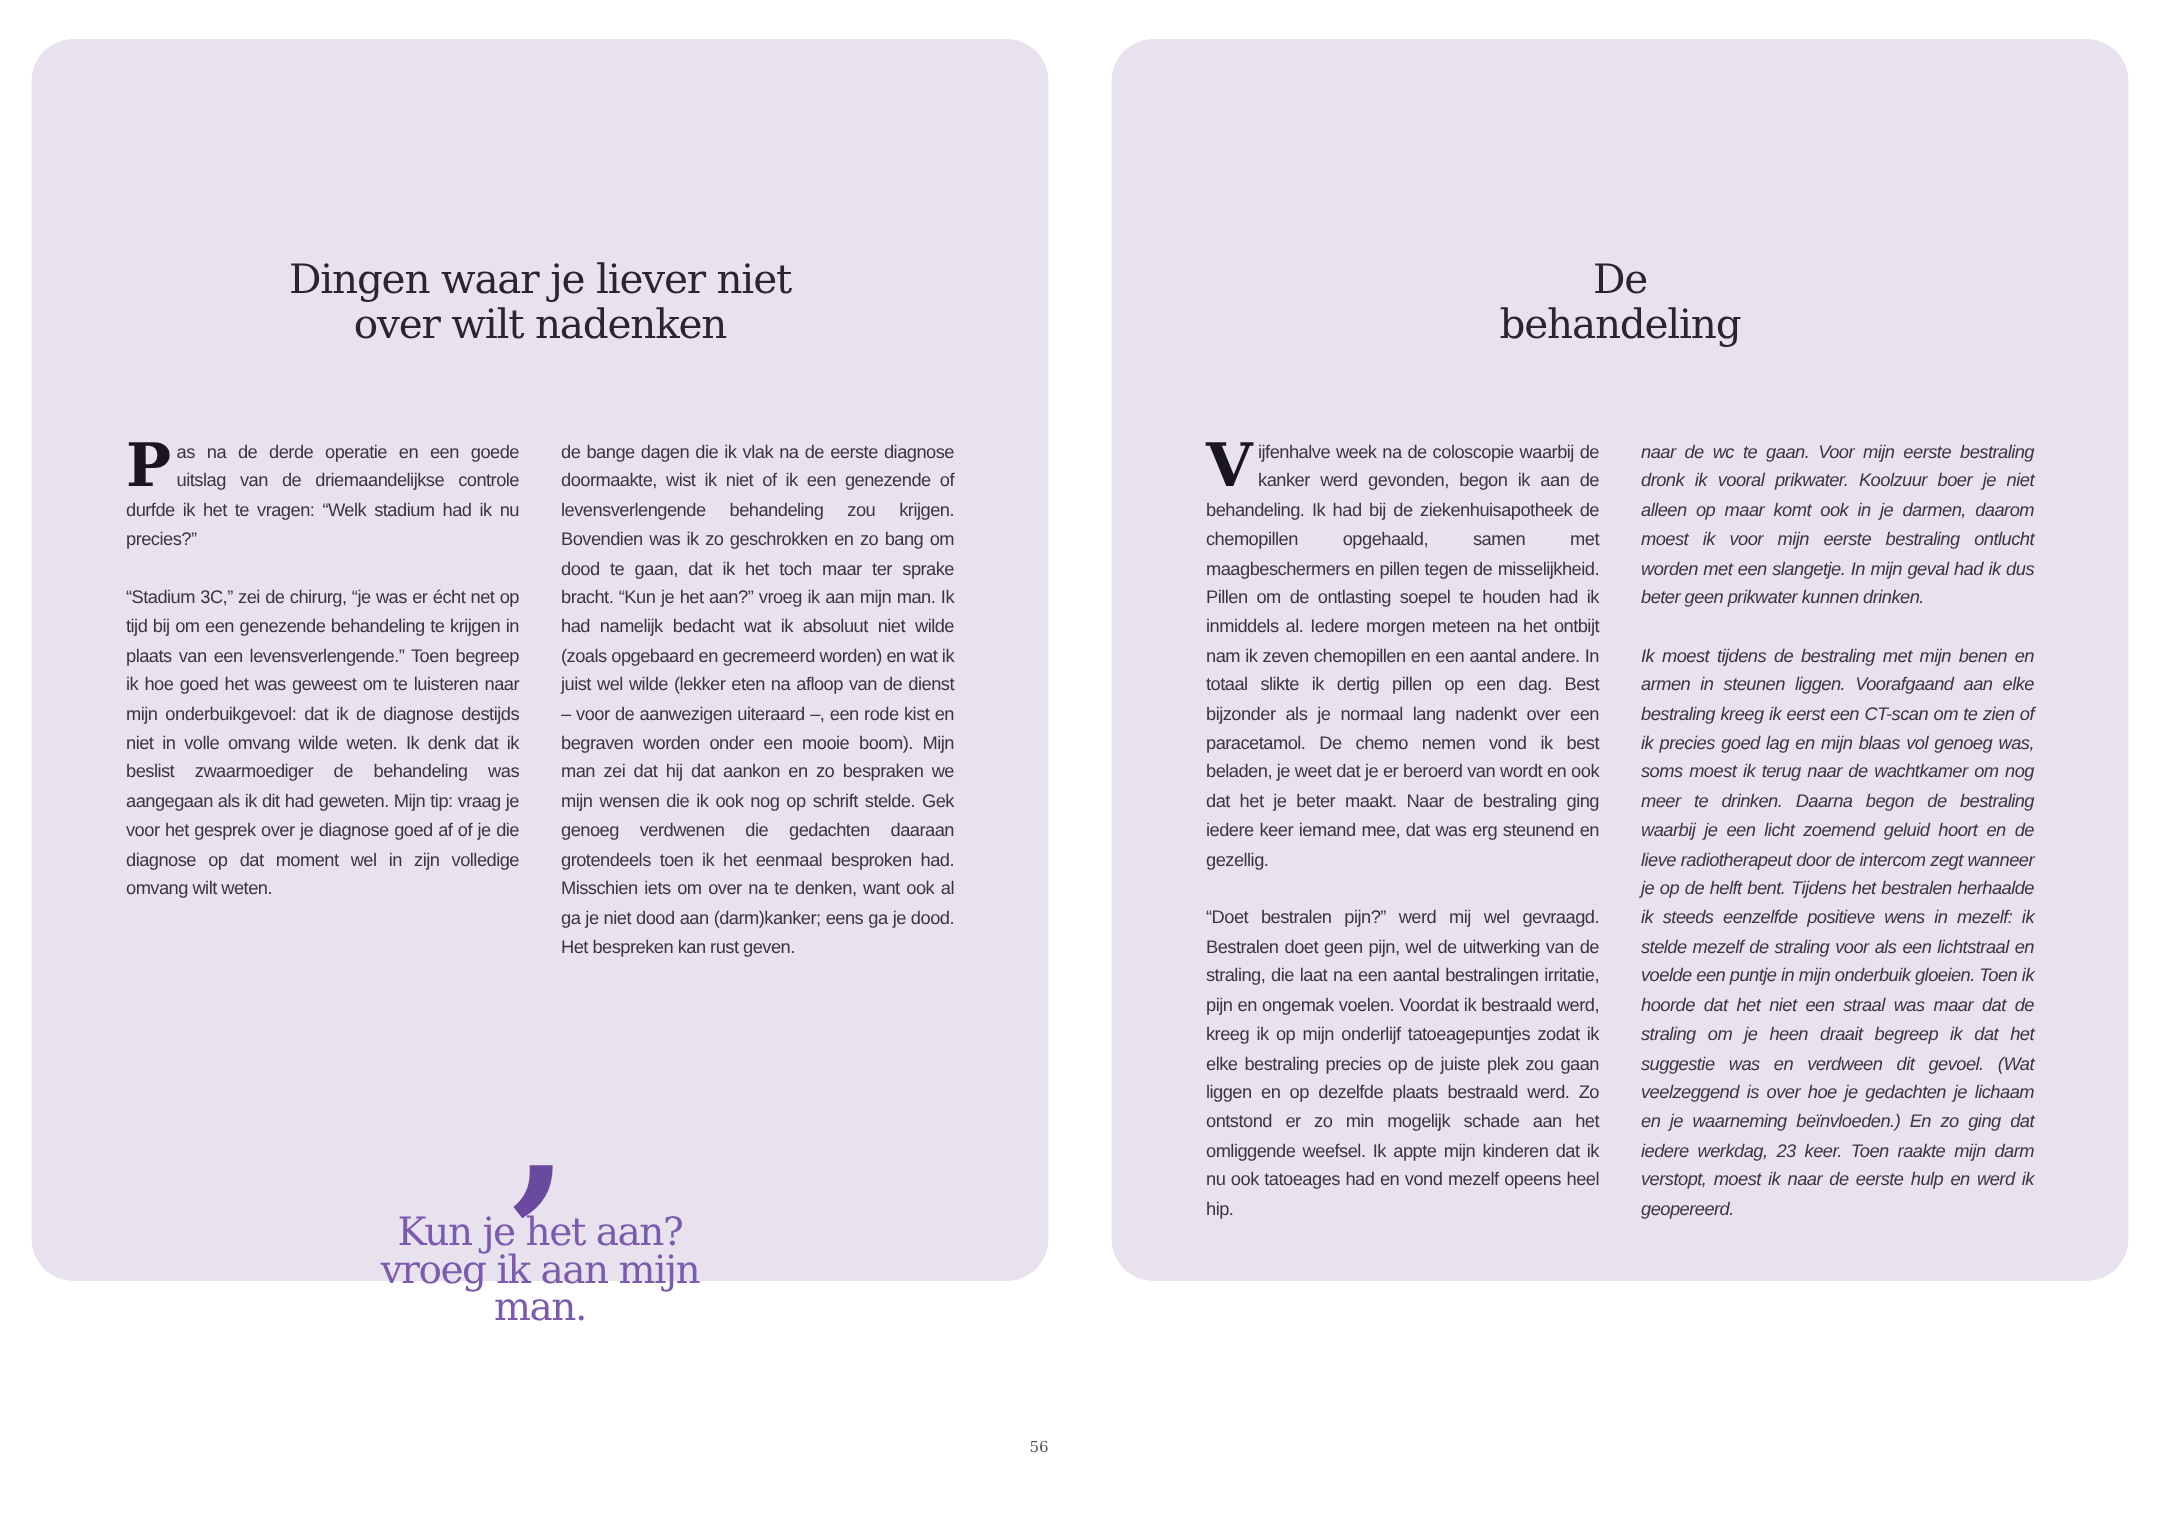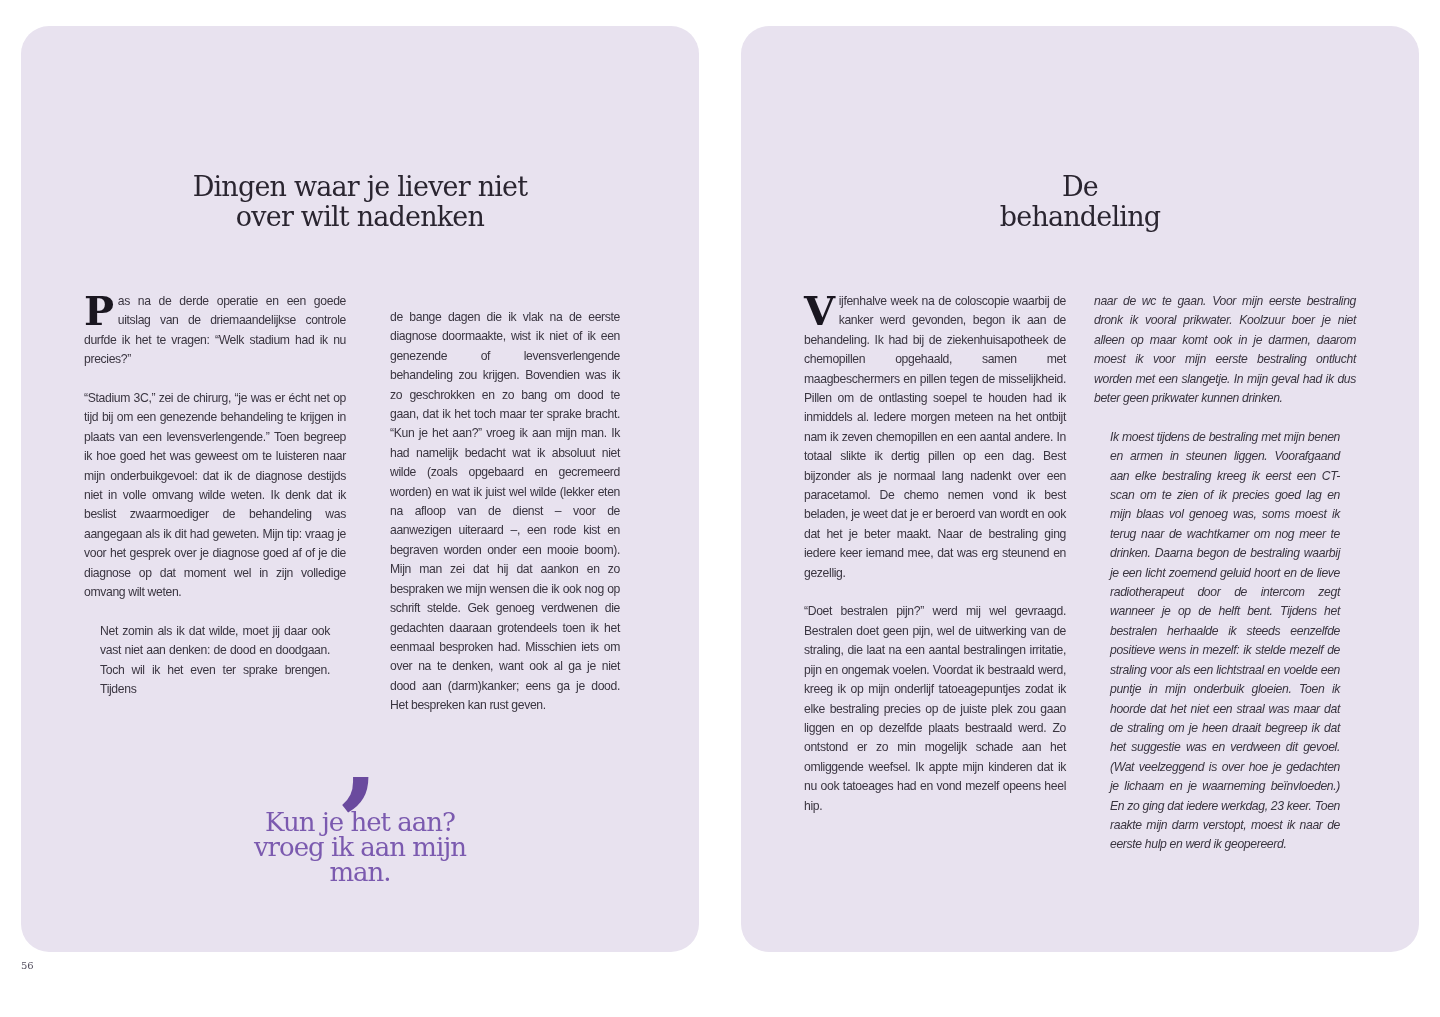--- a/index.html
+++ b/index.html
@@ -1,67 +1,66 @@
 <!DOCTYPE html>
 <html><head>
 <meta charset="utf-8">
 <style>
   html, body { margin:0; padding:0; }
   body {
     width:1440px; height:1017px; background:#ffffff; position:relative; overflow:hidden;
     font-family:"Liberation Sans", sans-serif; color:#2b2733;
   }
   .page {
-    position:absolute; top:26px; width:678px; height:926px;
+    position:absolute; top:26px; width:678px; height:828px;
     background:#e8e2ef; border-radius:28px;
   }
   .page.left { left:21px; }
   .page.right { left:741px; }
   .title {
     position:absolute; left:0; right:0; top:146px; text-align:center;
     font-family:"DejaVu Serif", serif; font-weight:normal;
     font-size:27px; line-height:30px; letter-spacing:-0.8px; color:#2a2530; margin:0;
   }
   .col {
     position:absolute; top:266px; width:262px;
     font-size:12.2px; line-height:19.4px; letter-spacing:-0.35px;
     color:#3a3540; text-align:justify; font-weight:normal;
   }
   .col p { margin:0 0 19.4px 0; }
-  .col p.nogap { margin:16px; }
+  .col p.nogap { margin:0; }
   .dropcap {
     float:left; font-family:"DejaVu Serif", serif; font-size:40px; line-height:34px;
     margin:2px 4px 0 0; color:#1a1620; font-weight:bold;
   }
   .left .col1 { left:63px; }
   .left .col2 { left:353px; }
   .right .col1 { left:63px; }
   .right .col2 { left:353px;font-style:italic; }
   .quote-mark {
     position:absolute; left:0; right:0; top:690px; text-align:center;
     font-family:"DejaVu Serif", serif; font-size:110px; line-height:80px; color:#6a4a9e; font-weight:bold;
   }
   .pullquote {
     position:absolute; left:210px; width:258px; top:784px; text-align:center;
     font-family:"DejaVu Serif", serif; font-size:26px; line-height:25px; letter-spacing:-1px; color:#7b5aaf;
   }
   .pagenum {
-    position:absolute; left:0; right:0; top:934px; text-align:left;
+    position:absolute; left:0; right:0; top:934px; text-align:right;
     font-family:"DejaVu Serif", serif; font-size:10px; color:#555060;
   }
 </style>
 </head>
 <body>
 
 <div class="page left">
   <h1 class="title" style="padding:0 150px;">Dingen waar je liever niet over wilt nadenken</h1>
   <div class="col col1">
     <p><span class="dropcap">P</span><span>as na de derde operatie en een goede uitslag van de driemaandelijkse controle durfde ik het te vragen: “Welk stadium had ik nu precies?”</span></p>
     <p>“Stadium 3C,” zei de chirurg, “je was er écht net op tijd bij om een genezende behandeling te krijgen in plaats van een levensverlengende.” Toen begreep ik hoe goed het was geweest om te luisteren naar mijn onderbuikgevoel: dat ik de diagnose destijds niet in volle omvang wilde weten. Ik denk dat ik beslist zwaarmoediger de behandeling was aangegaan als ik dit had geweten. Mijn tip: vraag je voor het gesprek over je diagnose goed af of je die diagnose op dat moment wel in zijn volledige omvang wilt weten.</p>
-    <p class="nogap">Net zomin als ik dat wilde, moet jij daar ook vast niet aan denken: de dood en doodgaan. Toch wil ik het even ter sprake brengen. Tijdens</p>
   </div>
   <div class="col col2">
     <p class="nogap">de bange dagen die ik vlak na de eerste diagnose doormaakte, wist ik niet of ik een genezende of levensverlengende behandeling zou krijgen. Bovendien was ik zo geschrokken en zo bang om dood te gaan, dat ik het toch maar ter sprake bracht. “Kun je het aan?” vroeg ik aan mijn man. Ik had namelijk bedacht wat ik absoluut niet wilde (zoals opgebaard en gecremeerd worden) en wat ik juist wel wilde (lekker eten na afloop van de dienst – voor de aanwezigen uiteraard –, een rode kist en begraven worden onder een mooie boom). Mijn man zei dat hij dat aankon en zo bespraken we mijn wensen die ik ook nog op schrift stelde. Gek genoeg verdwenen die gedachten daaraan grotendeels toen ik het eenmaal besproken had. Misschien iets om over na te denken, want ook al ga je niet dood aan (darm)kanker; eens ga je dood. Het bespreken kan rust geven.</p>
   </div>
   <div class="quote-mark">,</div>
   <div class="pullquote">Kun je het aan? vroeg ik aan mijn man.</div>
   <div class="pagenum">56</div>
 </div>
 
 <div class="page right">

